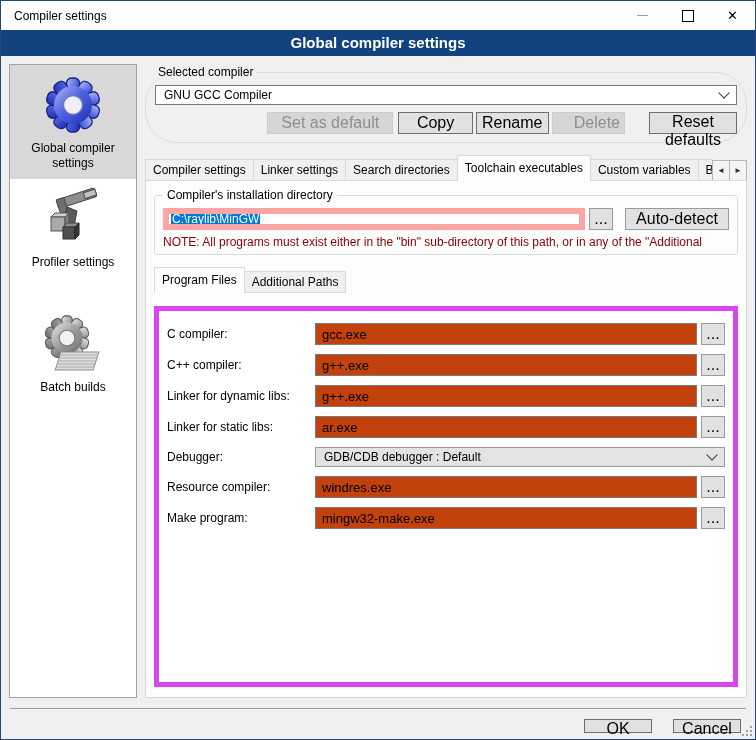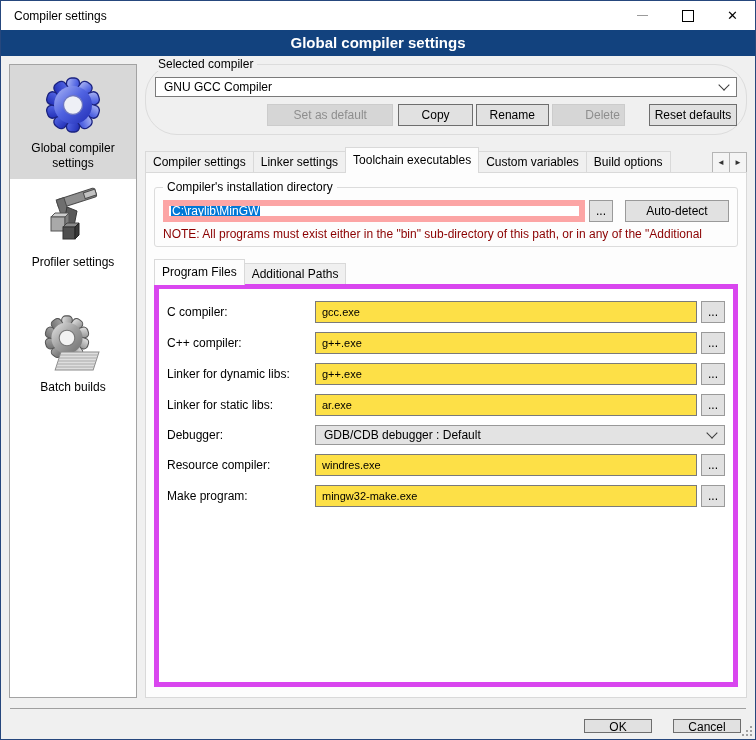--- a/index.html
+++ b/index.html
@@ -31,30 +31,30 @@
 
   
   .main{flex:1;display:flex;flex-direction:column;min-width:0;}
 
   
   .groupbox{position:relative;border:1px solid #dcdcdc;border-radius:3px;}
   .groupbox>.legend{position:absolute;top:-8px;left:8px;padding:0 4px;line-height:14px;}
   .legend.on-gray{background:#f0f0f0;}
   .legend.on-white{background:#fdfdfd;}
 
-  .gb-compiler{margin-top:0;padding:12px 9px 8px;flex:none;border-radius:32px;}
+  .gb-compiler{margin-top:8px;padding:12px 9px 8px;flex:none;border-radius:32px;}
 
   
   .combo{box-sizing:border-box;height:20px;border:1px solid #7a7a7a;background:#fff;display:flex;align-items:center;padding:0 8px;cursor:default;}
   .combo .val{flex:1;overflow:hidden;white-space:nowrap;}
   .combo.gray{background:#e3e3e3;border-color:#999;}
   .chev{width:7px;height:7px;border-right:1.4px solid #3c3c3c;border-bottom:1.4px solid #3c3c3c;transform:rotate(45deg);margin-top:-4px;flex:none;}
 
   
-  .btn{box-sizing:border-box;height:22px;background:#e1e1e1;border:1px solid #6e6e6e;font-family:inherit;font-size:12px;text-align:center;padding:0 4px;cursor:default;}
+  .btn{box-sizing:border-box;height:22px;background:#e1e1e1;border:1px solid #6e6e6e;font-family:inherit;font-size:16px;text-align:center;padding:0 4px;cursor:default;}
   .btn.disabled{background:#d6d6d6;border-color:#cccccc;color:#8e8e8e;}
   .cmp-btn-row{display:flex;margin-top:7px;align-items:center;}
   .w-setdef{width:128px;margin-left:112px;}
   .w-copy{width:75px;margin-left:5px;}
   .w-rename{width:74px;margin-left:3px;}
   .w-delete{width:74px;margin-left:3px;text-align:right;}
   .w-reset{width:89px;margin-left:24px;}
 
   
   .tabctl{display:flex;flex-direction:column;flex:1;margin-top:12px;min-height:0;}
@@ -69,27 +69,27 @@
   
   .gb-dir{padding:12px 8px 4px;flex:none;}
   .dir-row{display:flex;align-items:center;}
   .pathbox{box-sizing:border-box;flex:1;height:22px;border:6px solid #fca5a5;background:#fff;display:flex;align-items:center;padding:0 2px;overflow:hidden;}
   .pathbox .sel{background:#0078d7;color:#fff;padding:1px 1px;white-space:nowrap;}
   .browse-btn{width:24px;flex:none;margin-left:4px;border-color:#9a9a9a;}
   .autodetect-btn{width:104px;flex:none;margin-left:12px;border-color:#9a9a9a;}
   .note{color:#8b0000;margin-top:4px;white-space:nowrap;overflow:hidden;line-height:16px;}
 
   
-  .inner-tabctl{flex:1;display:flex;flex-direction:column;margin-top:12px;min-height:0;}
+  .inner-tabctl{flex:1;display:flex;flex-direction:column;margin-top:12px;min-height:0;gap:14px;}
   .inner-page{flex:1;background:#fff;border:5px solid #d946ef;margin-top:-1px;padding:12px 8px 10px;}
 
   
   .frow{display:flex;align-items:center;margin-bottom:9px;}
   .frow .flabel{width:148px;flex:none;}
-  .frow input{box-sizing:border-box;flex:1;height:22px;border:1px solid #7a7a7a;padding:0 6px;font-family:inherit;font-size:11px;background:#fde047;}
+  .frow input{box-sizing:border-box;flex:1;height:22px;border:1px solid #7a7a7a;padding:0 6px;font-family:inherit;font-size:13px;background:#c2410c;}
 
   
   .footer{flex:none;padding:0 9px 6px;}
   .sep{border-top:1px solid #9f9f9f;}
   .footer-btns{display:flex;justify-content:flex-end;gap:21px;padding:10px 5px 0 0;}
   .footer-btns .btn{width:68px;height:14px;}
   .grip{position:absolute;right:2px;bottom:2px;}
 </style>
 </head>
 <body>
@@ -207,20 +207,21 @@
           <button class="btn disabled w-delete">Delete</button>
           <button class="btn w-reset">Reset defaults</button>
         </div>
       </div>
 
       <div class="tabctl">
         <div class="tabbar">
           <div class="tabs">
             <div class="tab">Compiler settings</div>
             <div class="tab">Linker settings</div>
+            <div class="tab">Search directories</div>
             <div class="tab active">Toolchain executables</div>
             <div class="tab">Custom variables</div>
             <div class="tab">Build options</div>
           </div>
           <div class="tab-arrows">
             <div class="tab-arrow">◄</div>
             <div class="tab-arrow">►</div>
           </div>
         </div>
 

